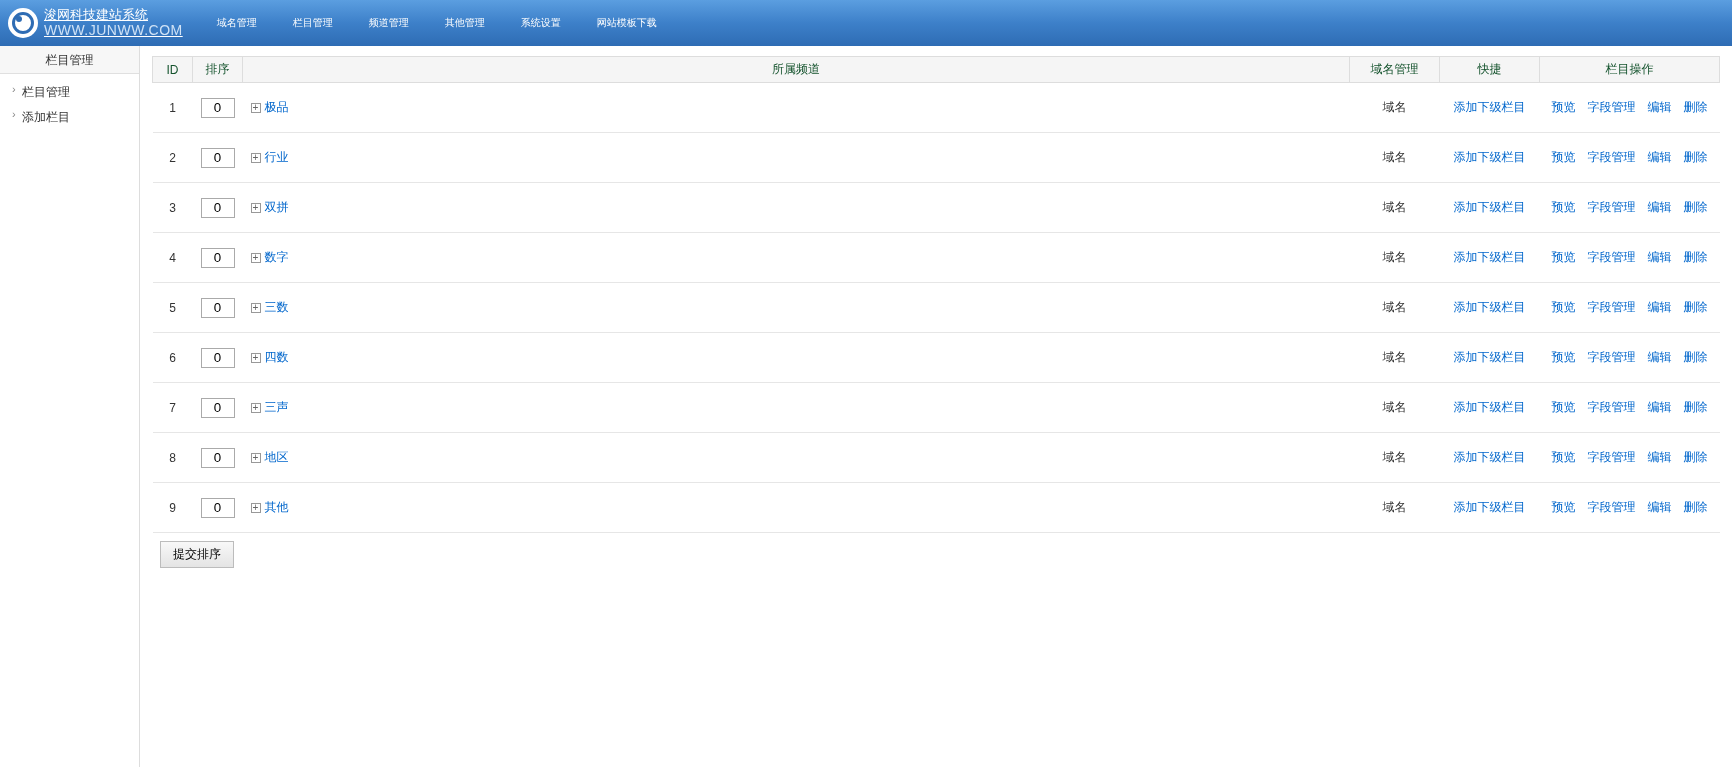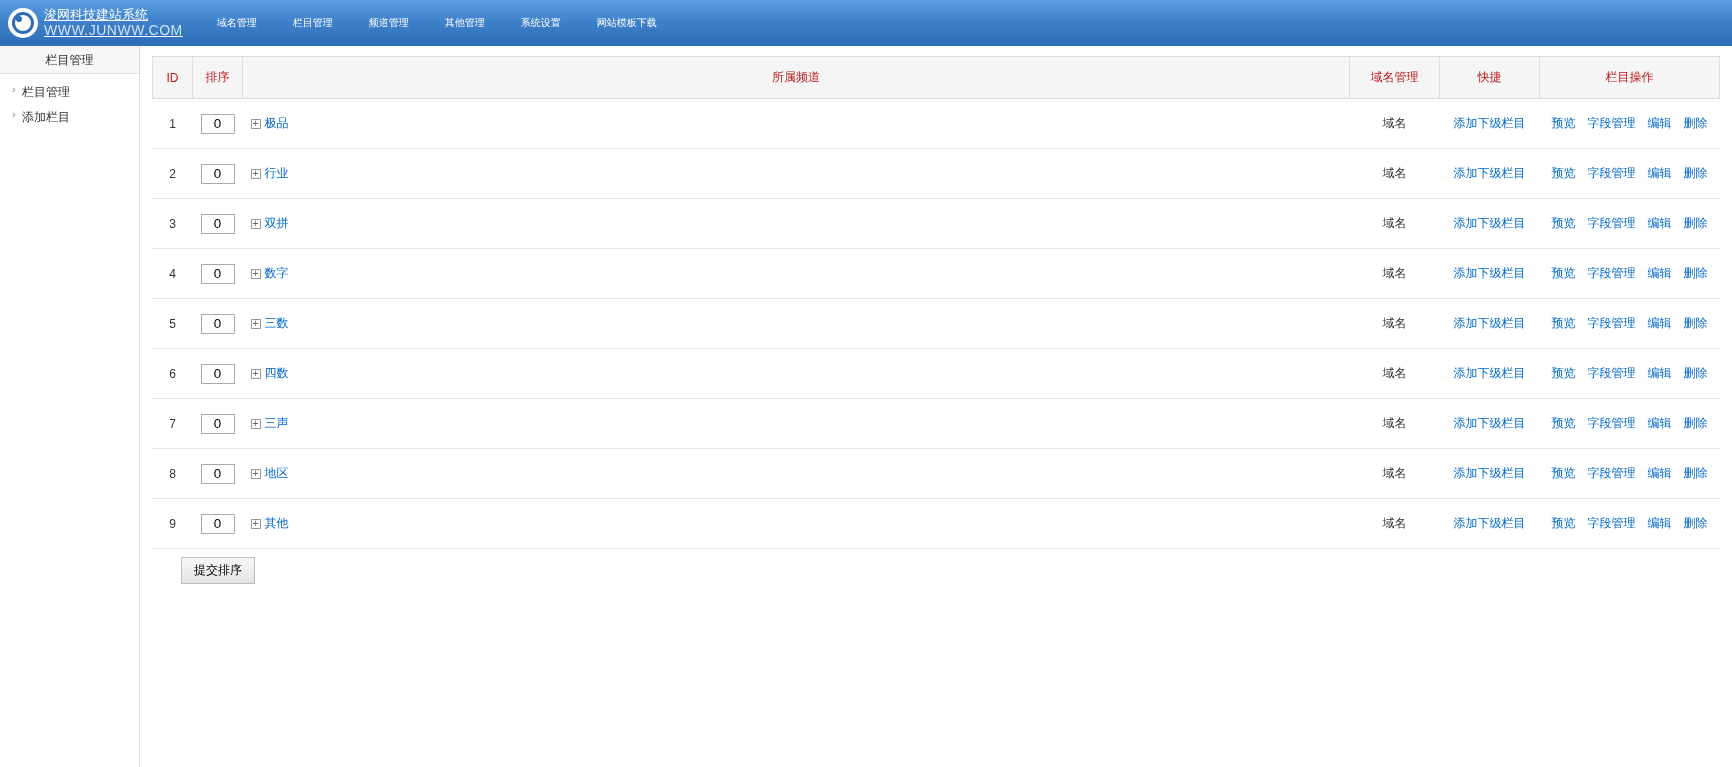--- a/index.html
+++ b/index.html
@@ -106,24 +106,24 @@
 
   .grid-wrap { padding: 10px 12px; }
   table.grid {
     width: 100%;
     border-collapse: collapse;
     background:#fff;
   }
   table.grid th {
     background: #f5f5f5;
     border: 1px solid #ddd;
-    padding: 12px 4px;
+    padding: 4px 4px;
     font-weight: normal;
     text-align: center;
-    color:#b91c1c;
+    color:#14532d;
   }
   table.grid td {
     border-bottom: 1px solid #e6e6e6;
     padding: 8px 4px;
     text-align: center;
     vertical-align: middle;
   }
   table.grid td.name-cell { text-align: left; padding-left: 8px; }
   .sort-input {
     width: 34px;
@@ -145,21 +145,20 @@
     background:#fff;
   }
   .ops a { margin: 8px 6px; display:inline-block; }
   .submit-row { padding: 8px 0 0 8px; }
   .btn-submit {
     padding: 4px 12px;
     background: linear-gradient(to bottom,#f8f8f8,#e4e4e4);
     border: 1px solid #bcbcbc;
     cursor: pointer;
     font-size:12px;
-    margin-left:21px;
   }
 </style>
 </head>
 <body>
 
 <div class="topbar">
   <div class="logo-block">
     <div class="logo-circle">
         <div class="logo-inner"></div>
       </div>

